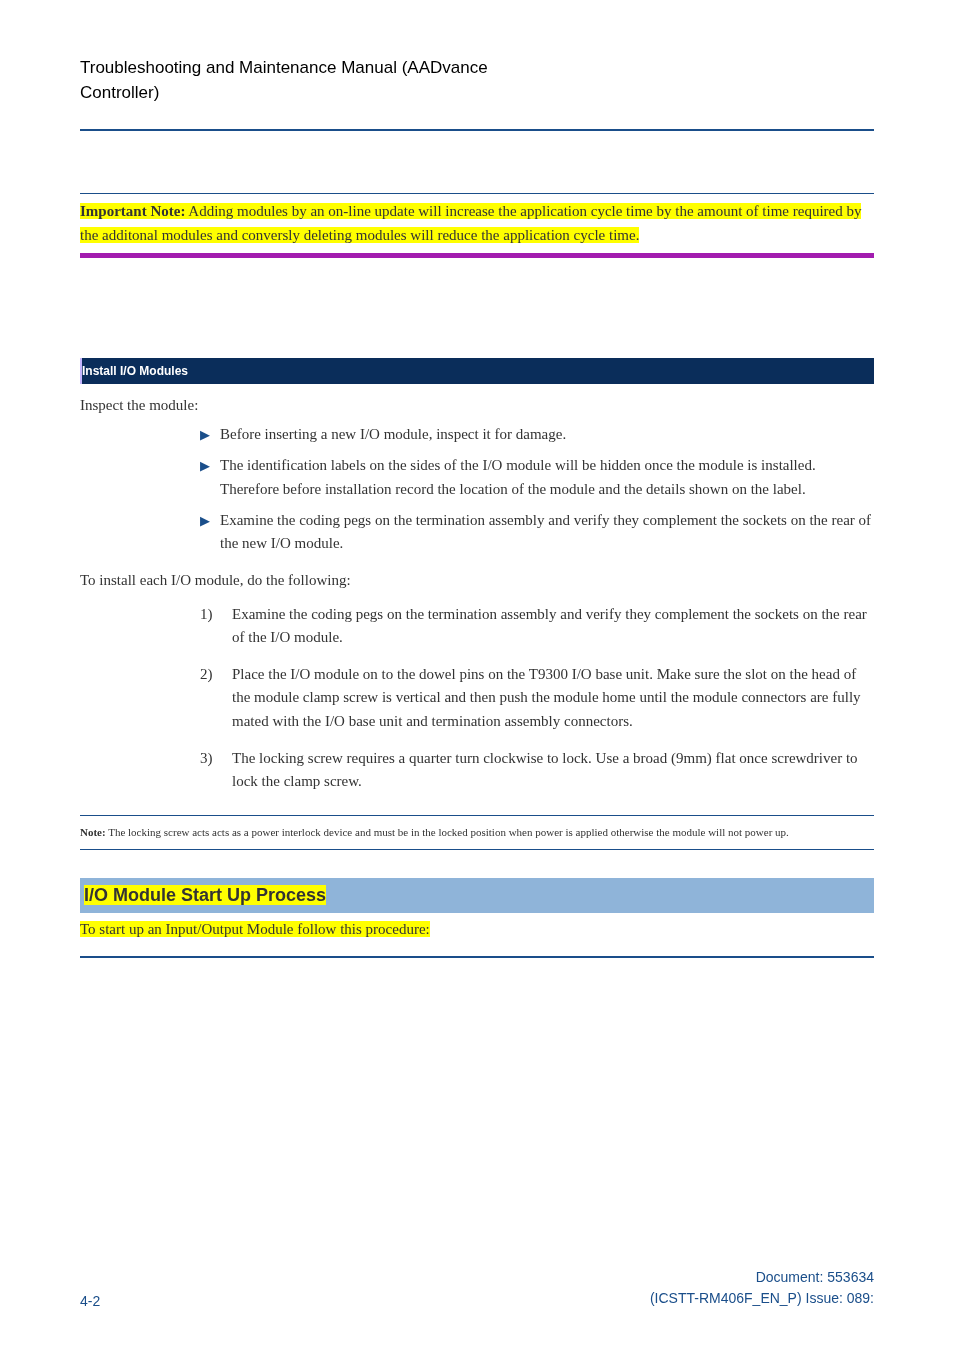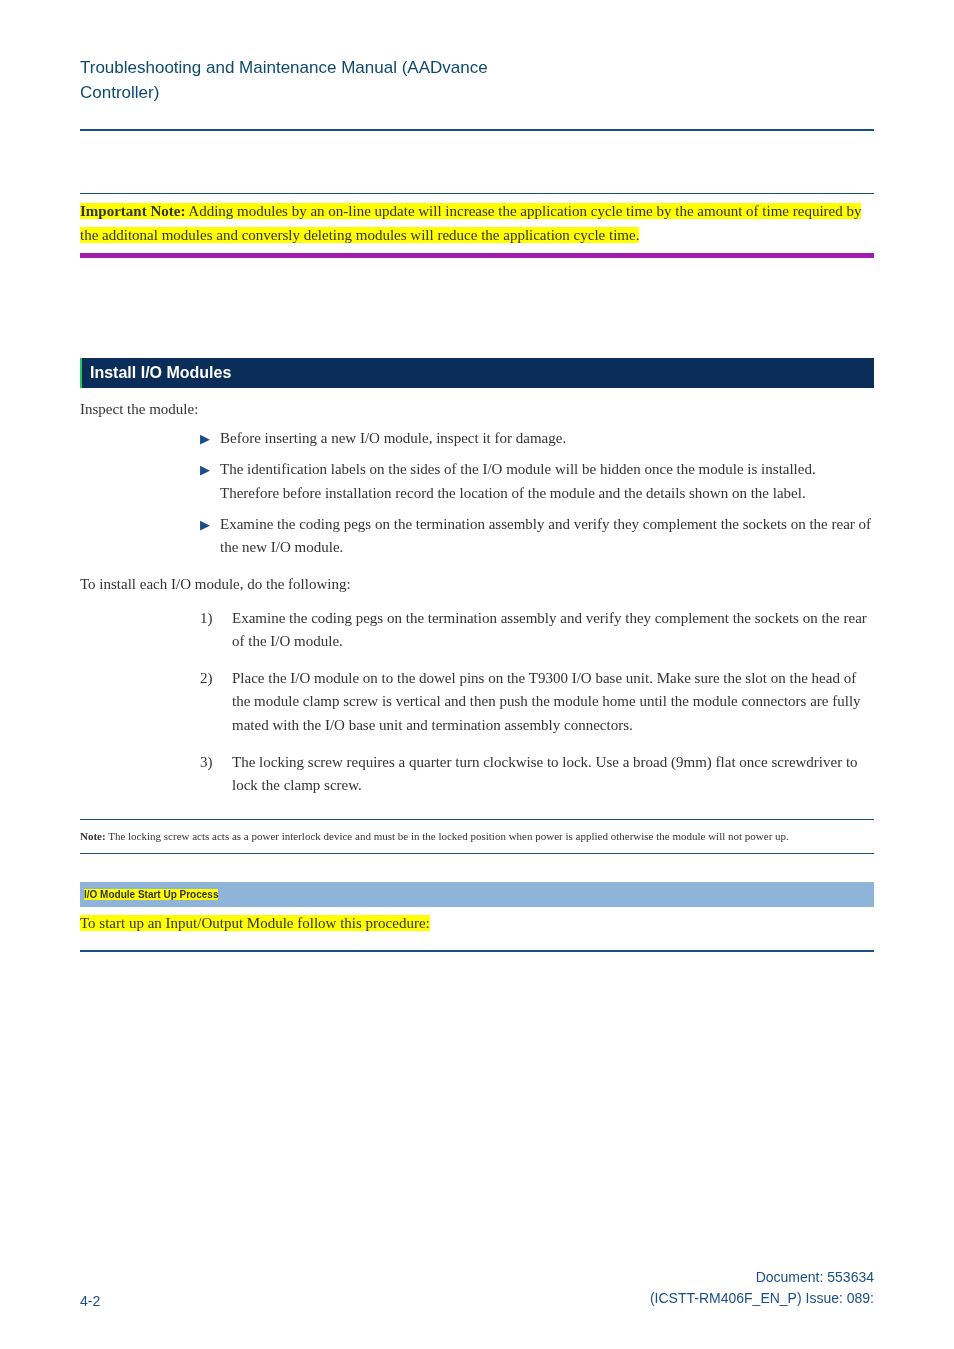--- a/index.html
+++ b/index.html
@@ -10,21 +10,21 @@
     font-family: Georgia, 'Times New Roman', serif;
     position: relative;
     color: #333;
   }
   .page {
     padding: 56px 80px 40px 80px;
     position: relative;
     height: 100%;
   }
   .doc-header {
-    color: #0c4a6e;
+    color: #000000;
     font-family: Arial, Helvetica, sans-serif;
     font-size: 17px;
     line-height: 1.45;
     margin-bottom: 24px;
   }
   .hr-thick {
     border: none;
     border-top: 2px solid #1a4e8a;
     margin-top: 20px;
   }
@@ -37,23 +37,23 @@
     line-height: 1.55;
   }
   .hl { background: #ffff00; }
   .note-box .note-text { display: inline; }
   .spacer-md { height: 100px; }
   .section-bar {
     background: #0a2d5a;
     color: #ffffff;
     font-family: Arial, Helvetica, sans-serif;
     font-weight: bold;
-    font-size: 16px;
-    padding: 6px 8px;
-    border-left: 2px solid #22c55e;
+    font-size: 12px;
+    padding: 6px 0;
+    border-left: 2px solid #c4b5fd;
   }
   .body-text {
     font-size: 15px;
     line-height: 1.55;
     margin-top: 10px;
   }
   .bullet-list {
     margin-top: 6px;
     margin-left: 120px;
     font-size: 15px;
@@ -90,21 +90,21 @@
     border-bottom: 1px solid #1a4e8a;
     padding: 8px 0;
     font-size: 11px;
     line-height: 1.55;
     margin-top: 22px;
   }
   .sub-bar {
     background: #8fb4d9;
     font-family: Arial, Helvetica, sans-serif;
     font-weight: bold;
-    font-size: 10px;
+    font-size: 18px;
     padding: 6px 4px;
     margin-top: 28px;
     border-top: 1px solid #8fb4d9;
     border-bottom: 1px solid #8fb4d9;
   }
   .sub-body {
     font-size: 15px;
     margin-top: 8px;
   }
   .footer-rule {

